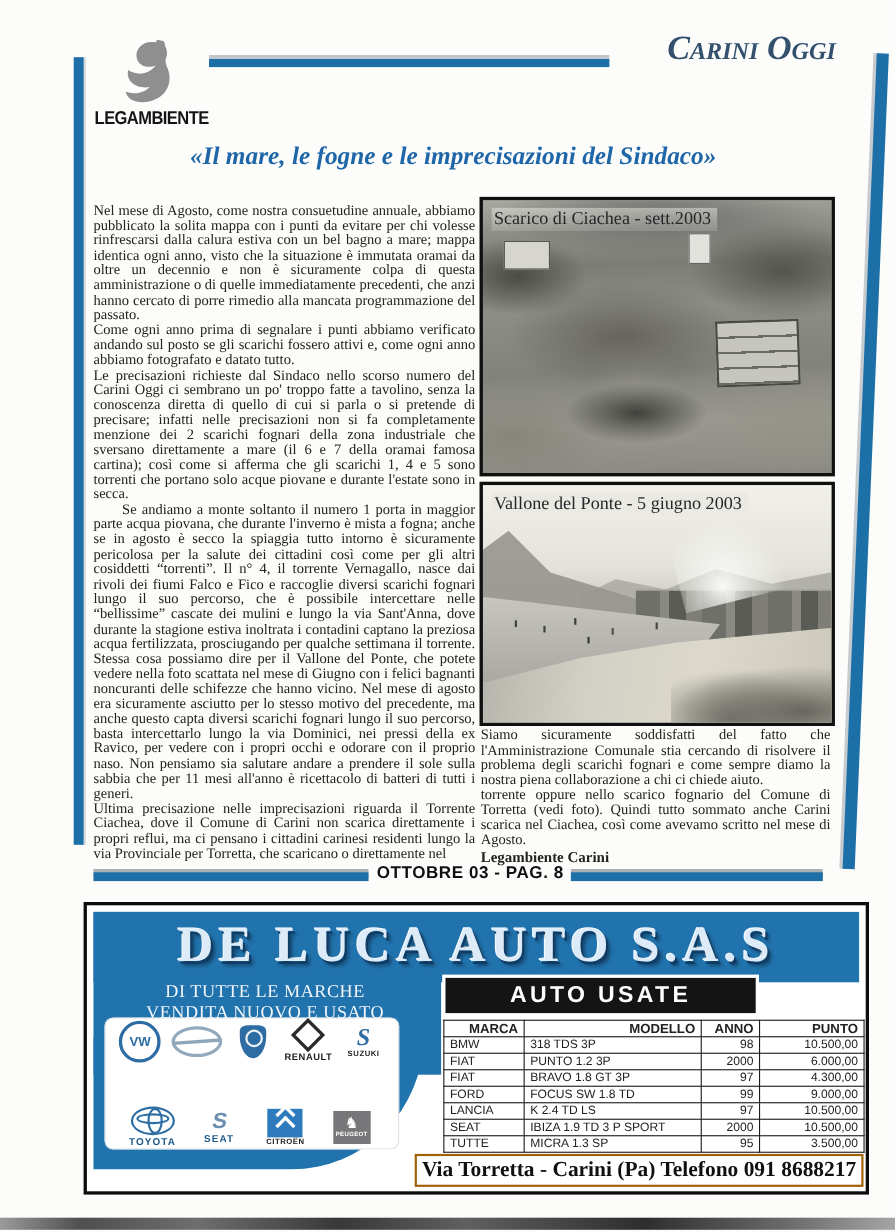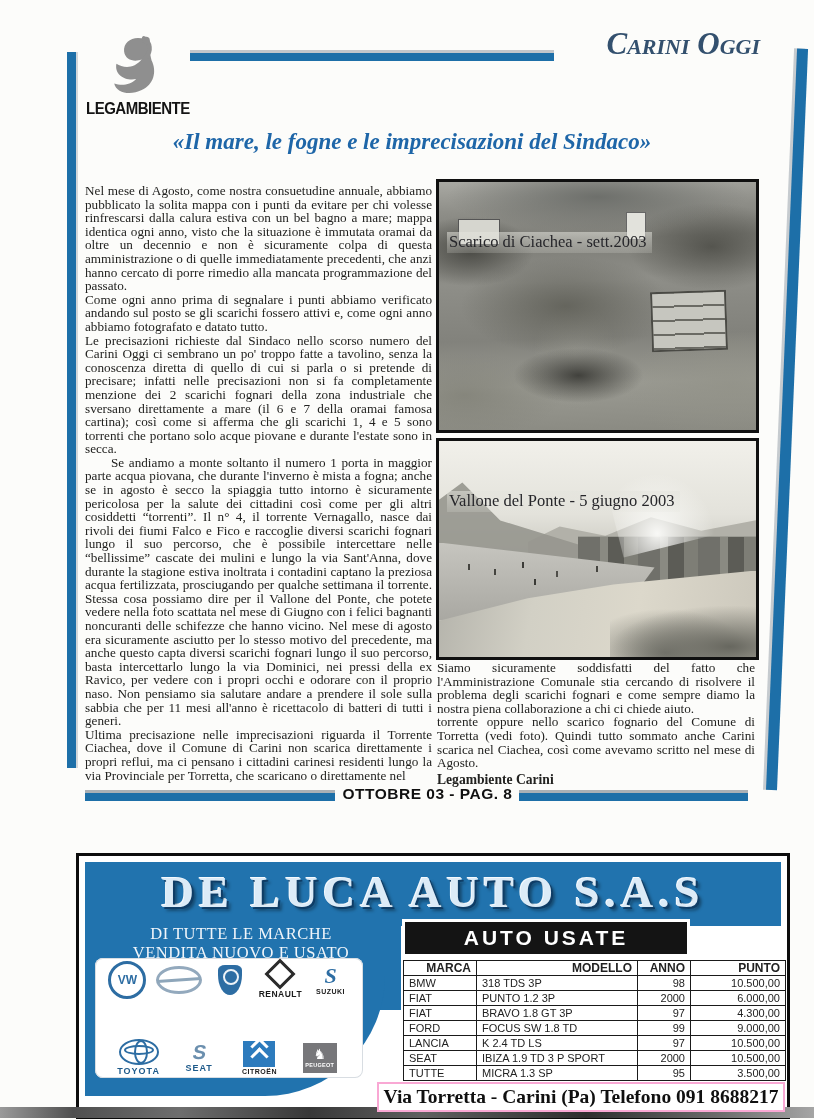--- a/index.html
+++ b/index.html
@@ -33,21 +33,21 @@
   .col-left p, .col-right-text p{
     margin:0; font-size:13.2px; line-height:13.6px; text-align:justify; color:#222220;}
   .col-left p.indent{text-indent:26px;}
   .col-right-text{position:absolute; left:437px; top:661px; width:318px;}
   .signature{font-weight:bold; text-align:right; margin-top:3px !important; font-size:13.6px !important;}
   
   .photo{position:absolute; left:436px; width:317px; border:3px solid #101010; overflow:hidden; background:#9a9a94;}
   .photo1{top:179px; height:248px;}
   .photo2{top:438px; height:216px;}
   .ph-cap{position:absolute; left:8px; top:7px; z-index:5; font-size:16.5px; color:#26262a;
-    padding:0 6px 1px 2px; background:linear-gradient(rgba(228,228,221,.55),rgba(228,228,221,.2));margin-top:43px;}
+    padding:0 6px 1px 2px; background:linear-gradient(rgba(228,228,221,.55),rgba(228,228,221,.2));}
   .ph-layer{position:absolute; inset:0;}
   .p1-base{background:linear-gradient(178deg,#a9a9a3 0%,#8e8e88 12%,#7d7d77 24%,#8e8e88 40%,#82827c 62%,#9a9a92 80%,#898981 100%);}
   .p1-blobs{background-image:
      radial-gradient(ellipse 200px 46px at 50% 6%, rgba(105,107,103,.9), transparent 75%),
      radial-gradient(ellipse 90px 50px at 10% 28%, rgba(58,58,53,.75), transparent 70%),
      radial-gradient(ellipse 120px 62px at 86% 26%, rgba(66,66,60,.7), transparent 70%),
      radial-gradient(ellipse 150px 70px at 40% 50%, rgba(92,92,84,.8), transparent 70%),
      radial-gradient(ellipse 100px 42px at 44% 78%, rgba(50,50,46,.85), transparent 65%),
      radial-gradient(ellipse 70px 90px at 43% 70%, rgba(160,160,152,.55), transparent 60%),
      radial-gradient(ellipse 140px 60px at 8% 86%, rgba(126,126,116,.7), transparent 70%),
@@ -81,21 +81,21 @@
   .figures{position:absolute; left:9%; top:57%; width:2px; height:6px; background:#44443f;
     box-shadow:26px 5px 0 #44443f, 54px -2px 0 #3c3c38, 88px 7px 0 #504f4a, 128px 2px 0 #464540, 66px 15px 0 #3a3a36;}
   
   .foot-bar{position:absolute; top:793px; height:8px; background:var(--accent,#1d6fa8); box-shadow:0 -3px 0 #aab0b5;}
   .foot-bar.l{left:85px; width:250px;}
   .foot-bar.r{left:519px; width:229px;}
   .foot-text{position:absolute; left:330px; top:785px; width:195px; text-align:center;
     font-family:"Liberation Sans",sans-serif; font-weight:bold; font-size:15.5px; letter-spacing:0.5px; color:#101010;}
   
   .ad-box{position:absolute; left:76px; top:820px; width:708px; height:260px;
-    border:3px solid #0c0c0c; background:#fff;margin-top:33px;}
+    border:3px solid #0c0c0c; background:#fff;}
   .ad-blue{position:absolute; background:var(--ad-blue,#2173ae); z-index:1;}
   .ad-blue.top{left:6px; top:6px; width:696px; height:64px;}
   .ad-blue.leftcol{left:6px; top:6px; width:316px; height:148px;}
   .ad-blue.swoosh{left:6px; top:120px; width:300px; height:120px; border-radius:0 0 130px 0;}
   .ad-title{position:absolute; left:10px; top:10px; width:688px; z-index:2; text-align:center;
     font-weight:bold; font-size:45px; letter-spacing:5px; color:#dcebf7;
     text-shadow:2px 2px 0 #0f3d66, 4px 4px 3px rgba(0,0,0,.35), -1px -1px 0 #f4f9fd;}
   .ad-sub{position:absolute; left:14px; top:68px; width:296px; z-index:2; text-align:center;
     color:#f0f5fa; font-size:16.5px; line-height:19px; letter-spacing:0.5px;}
   .logos-box{position:absolute; left:16px; top:102px; width:268px; height:120px; z-index:3;
@@ -127,21 +127,21 @@
     background:#141414; color:#fff; display:flex; align-items:center; justify-content:center;
     font-family:"Liberation Sans",sans-serif; font-weight:bold; font-size:21px; letter-spacing:3px;
     box-shadow:0 0 0 3px #fff;}
   .car-table{position:absolute; left:324px; top:104px; z-index:4; border-collapse:collapse;
     font-family:"Liberation Sans",sans-serif; font-size:11px; background:#fff;}
   .car-table th,.car-table td{border:1.5px solid #1a1a1a; padding:1px 5px; line-height:12px; color:#222;}
   .car-table th{font-size:12px; text-align:right;}
   .car-table th.num,.car-table td.num{text-align:right;}
   .car-table .c0{width:62px;} .car-table .c1{width:150px;} .car-table .c2{width:42px;} .car-table .c3{width:84px;}
   .via-box{position:absolute; left:298px; top:226px; width:404px; height:26px; z-index:5;
-    background:#fff; border:2px solid #f9a8d4; display:flex; align-items:center; justify-content:center;
+    background:#fff; border:2px solid #a16207; display:flex; align-items:center; justify-content:center;
     font-weight:bold; font-size:19.5px; color:#101010;}
 </style>
 </head>
 <body>
 
 <div id="page">
 
   <div class="left-bar"></div>
   <div class="right-bar"></div>
 

